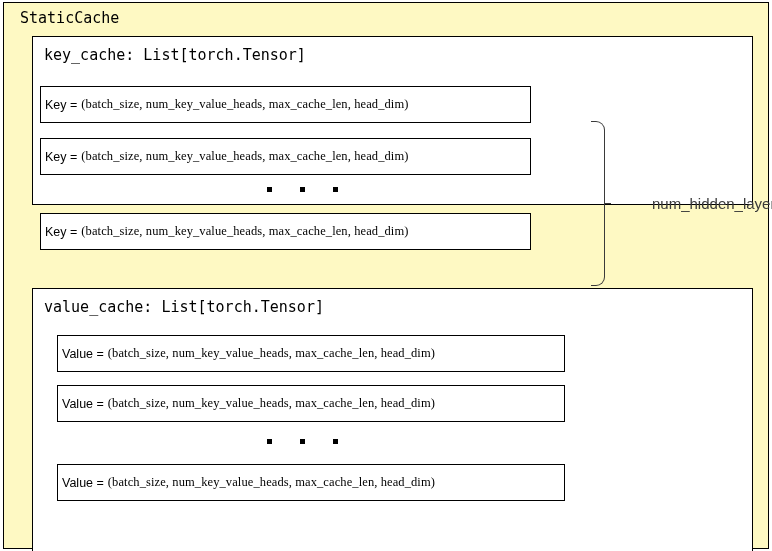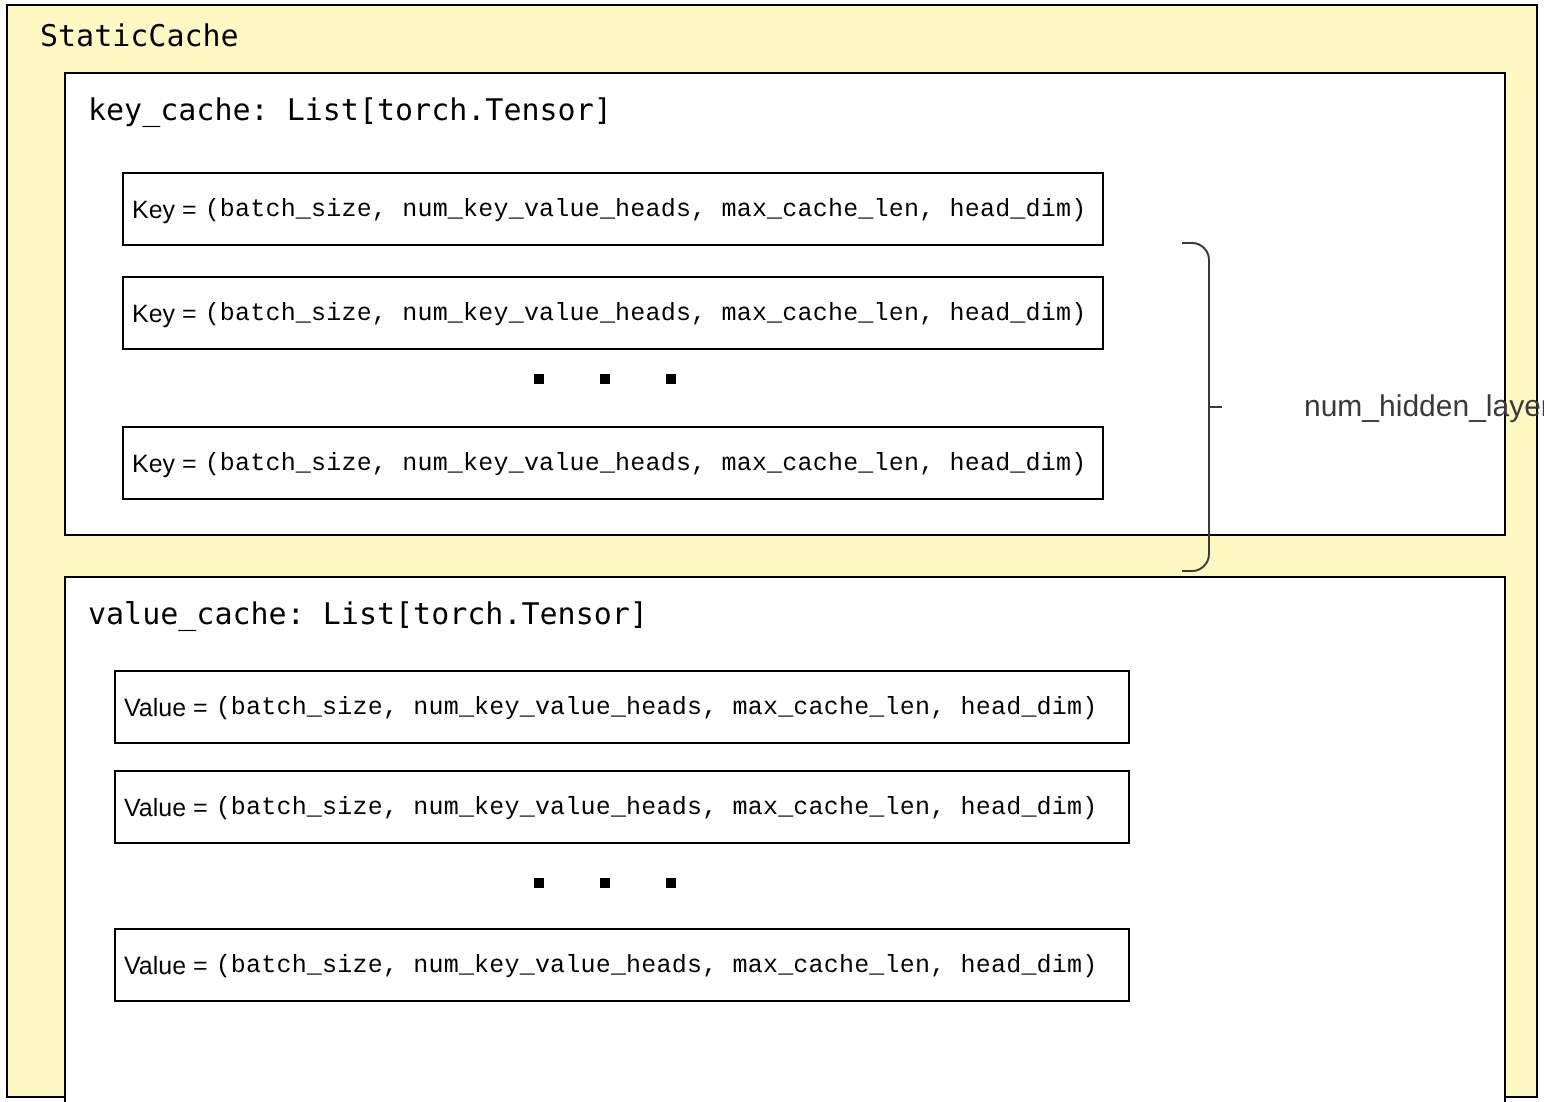--- a/index.html
+++ b/index.html
@@ -35,21 +35,21 @@
     white-space: nowrap;
     color: #000000;
   }
 
   
   .cache-section {
     position: absolute;
     border: 1px solid #000000;
     background: #ffffff;
   }
-  #key-cache-section  { left: 28px; top: 33px;  width: 721px; height: 232px; }
+  #key-cache-section  { left: 28px; top: 33px;  width: 721px; height: 169px; }
   #value-cache-section{ left: 28px; top: 285px; width: 721px; height: 272px; }
 
   .section-title {
     position: absolute;
     left: 11px; top: 8px;
     font-family: "DejaVu Sans Mono", monospace;
     font-size: 15px;
     line-height: 20px;
     white-space: nowrap;
     color: #000000;
@@ -67,28 +67,28 @@
     white-space: nowrap;
     overflow: hidden;
   }
   .tensor-label {
     font-family: "Liberation Sans", sans-serif;
     font-size: 12.5px;
     color: #000000;
     padding-right: 4px;
   }
   .tensor-shape {
-    font-family: Liberation Mono, monospace;
+    font-family: Liberation Serif, serif;
     font-size: 12.5px;
     letter-spacing: 0.1px;
     color: #000000;
   }
 
   
-  #key-cache-section .tensor-box { left: 28px; width: 491px; }
+  #key-cache-section .tensor-box { left: 7px; width: 491px; }
   #key-row-0 { top: 49px; }
   #key-row-1 { top: 101px; }
   #key-row-2 { top: 176px; }
 
   
   #value-cache-section .tensor-box { left: 24px; width: 508px; text-align: right; }
   #value-row-0 { top: 46px; }
   #value-row-1 { top: 96px; }
   #value-row-2 { top: 175px; }
 

